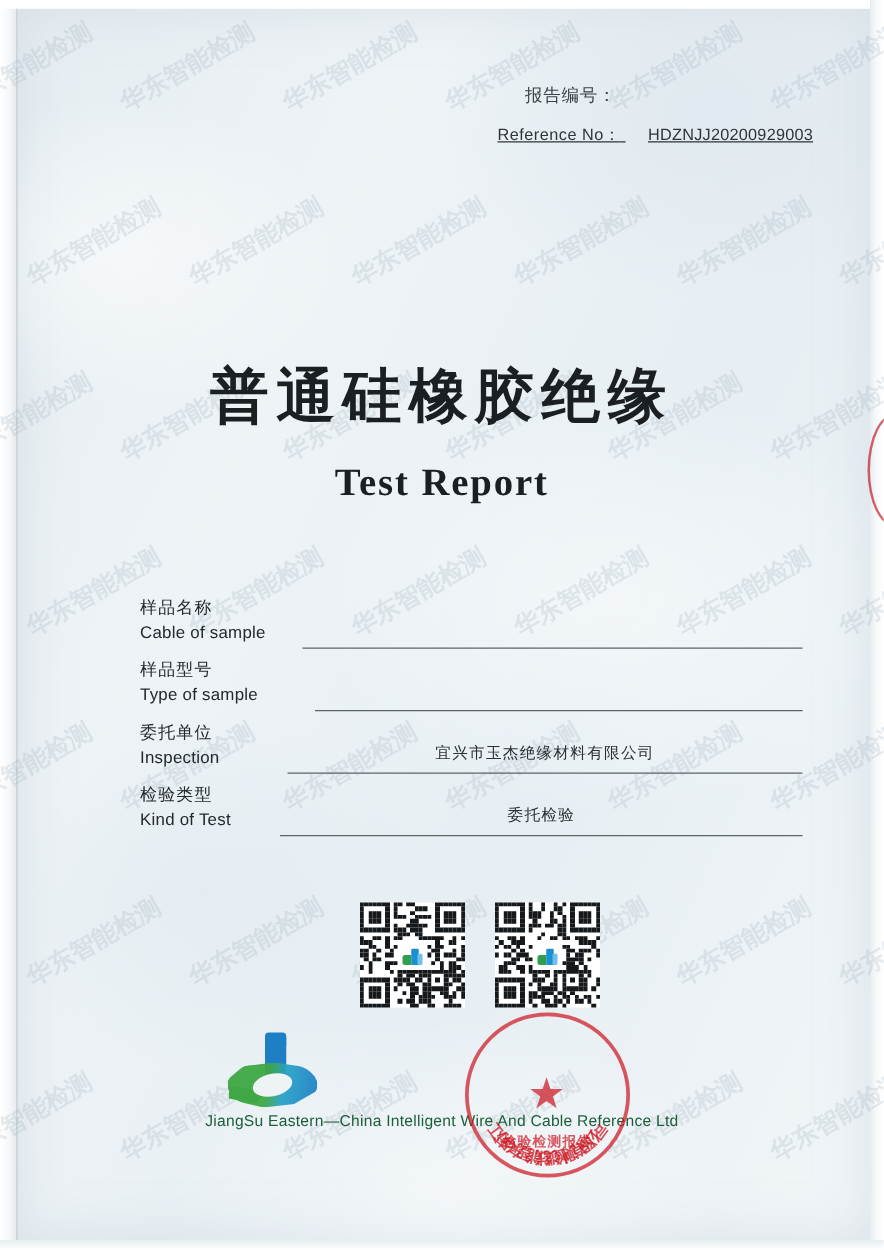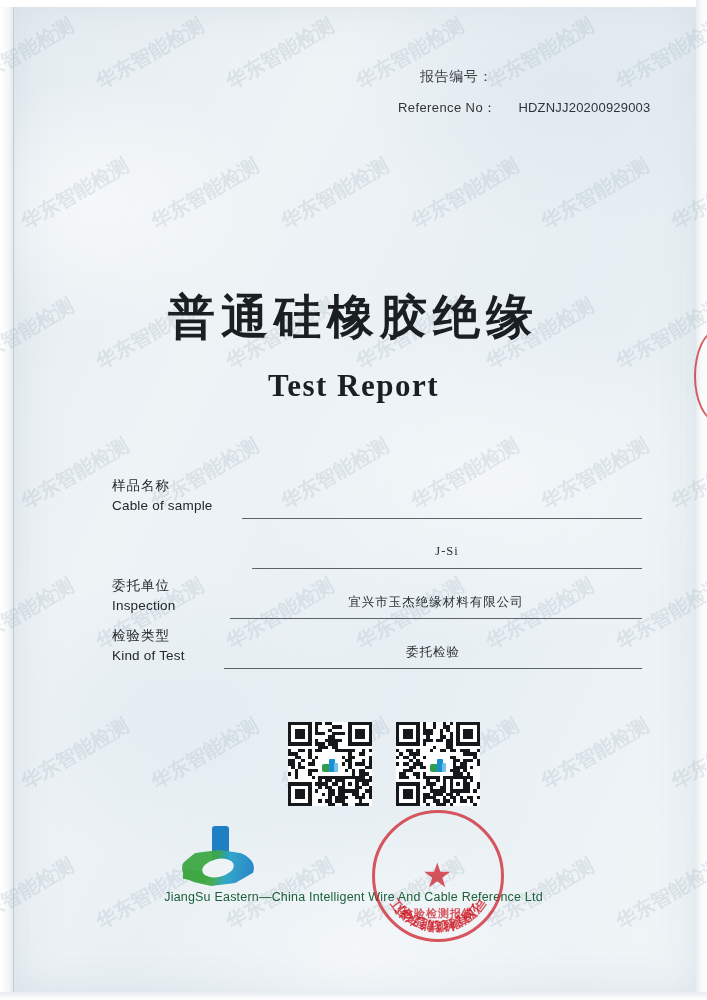--- a/index.html
+++ b/index.html
@@ -94,20 +94,21 @@
     font-size: 14px;
     color: #3a3f44;
     letter-spacing: 0.6px;
   }
   .hdr2 {
     position: absolute;
     left: 398px; top: 99px;
     font-size: 13px;
     color: #2f3438;
     letter-spacing: 0.4px;
+    text-decoration: underline;
   }
   .hdr2 .refno {
     margin-left: 18px;
     font-family: "Liberation Sans", sans-serif;
     letter-spacing: 0.2px;
   }
 
   
   .title-cn {
     position: absolute;
@@ -410,21 +411,24 @@
 
     <div class="frow r1">
       <div class="flabel">
         <span class="cn">样品名称</span>
         <span class="en">Cable of sample</span>
       </div>
       <div class="fline"></div>
     </div>
 
     <div class="frow r2">
-      <div class="fvalue">J-Si</div>
+      <div class="flabel">
+        <span class="cn">样品型号</span>
+        <span class="en">Type of sample</span>
+      </div>
       <div class="fline"></div>
     </div>
 
     <div class="frow r3">
       <div class="flabel">
         <span class="cn">委托单位</span>
         <span class="en">Inspection</span>
       </div>
       <div class="fvalue">宜兴市玉杰绝缘材料有限公司</div>
       <div class="fline"></div>

